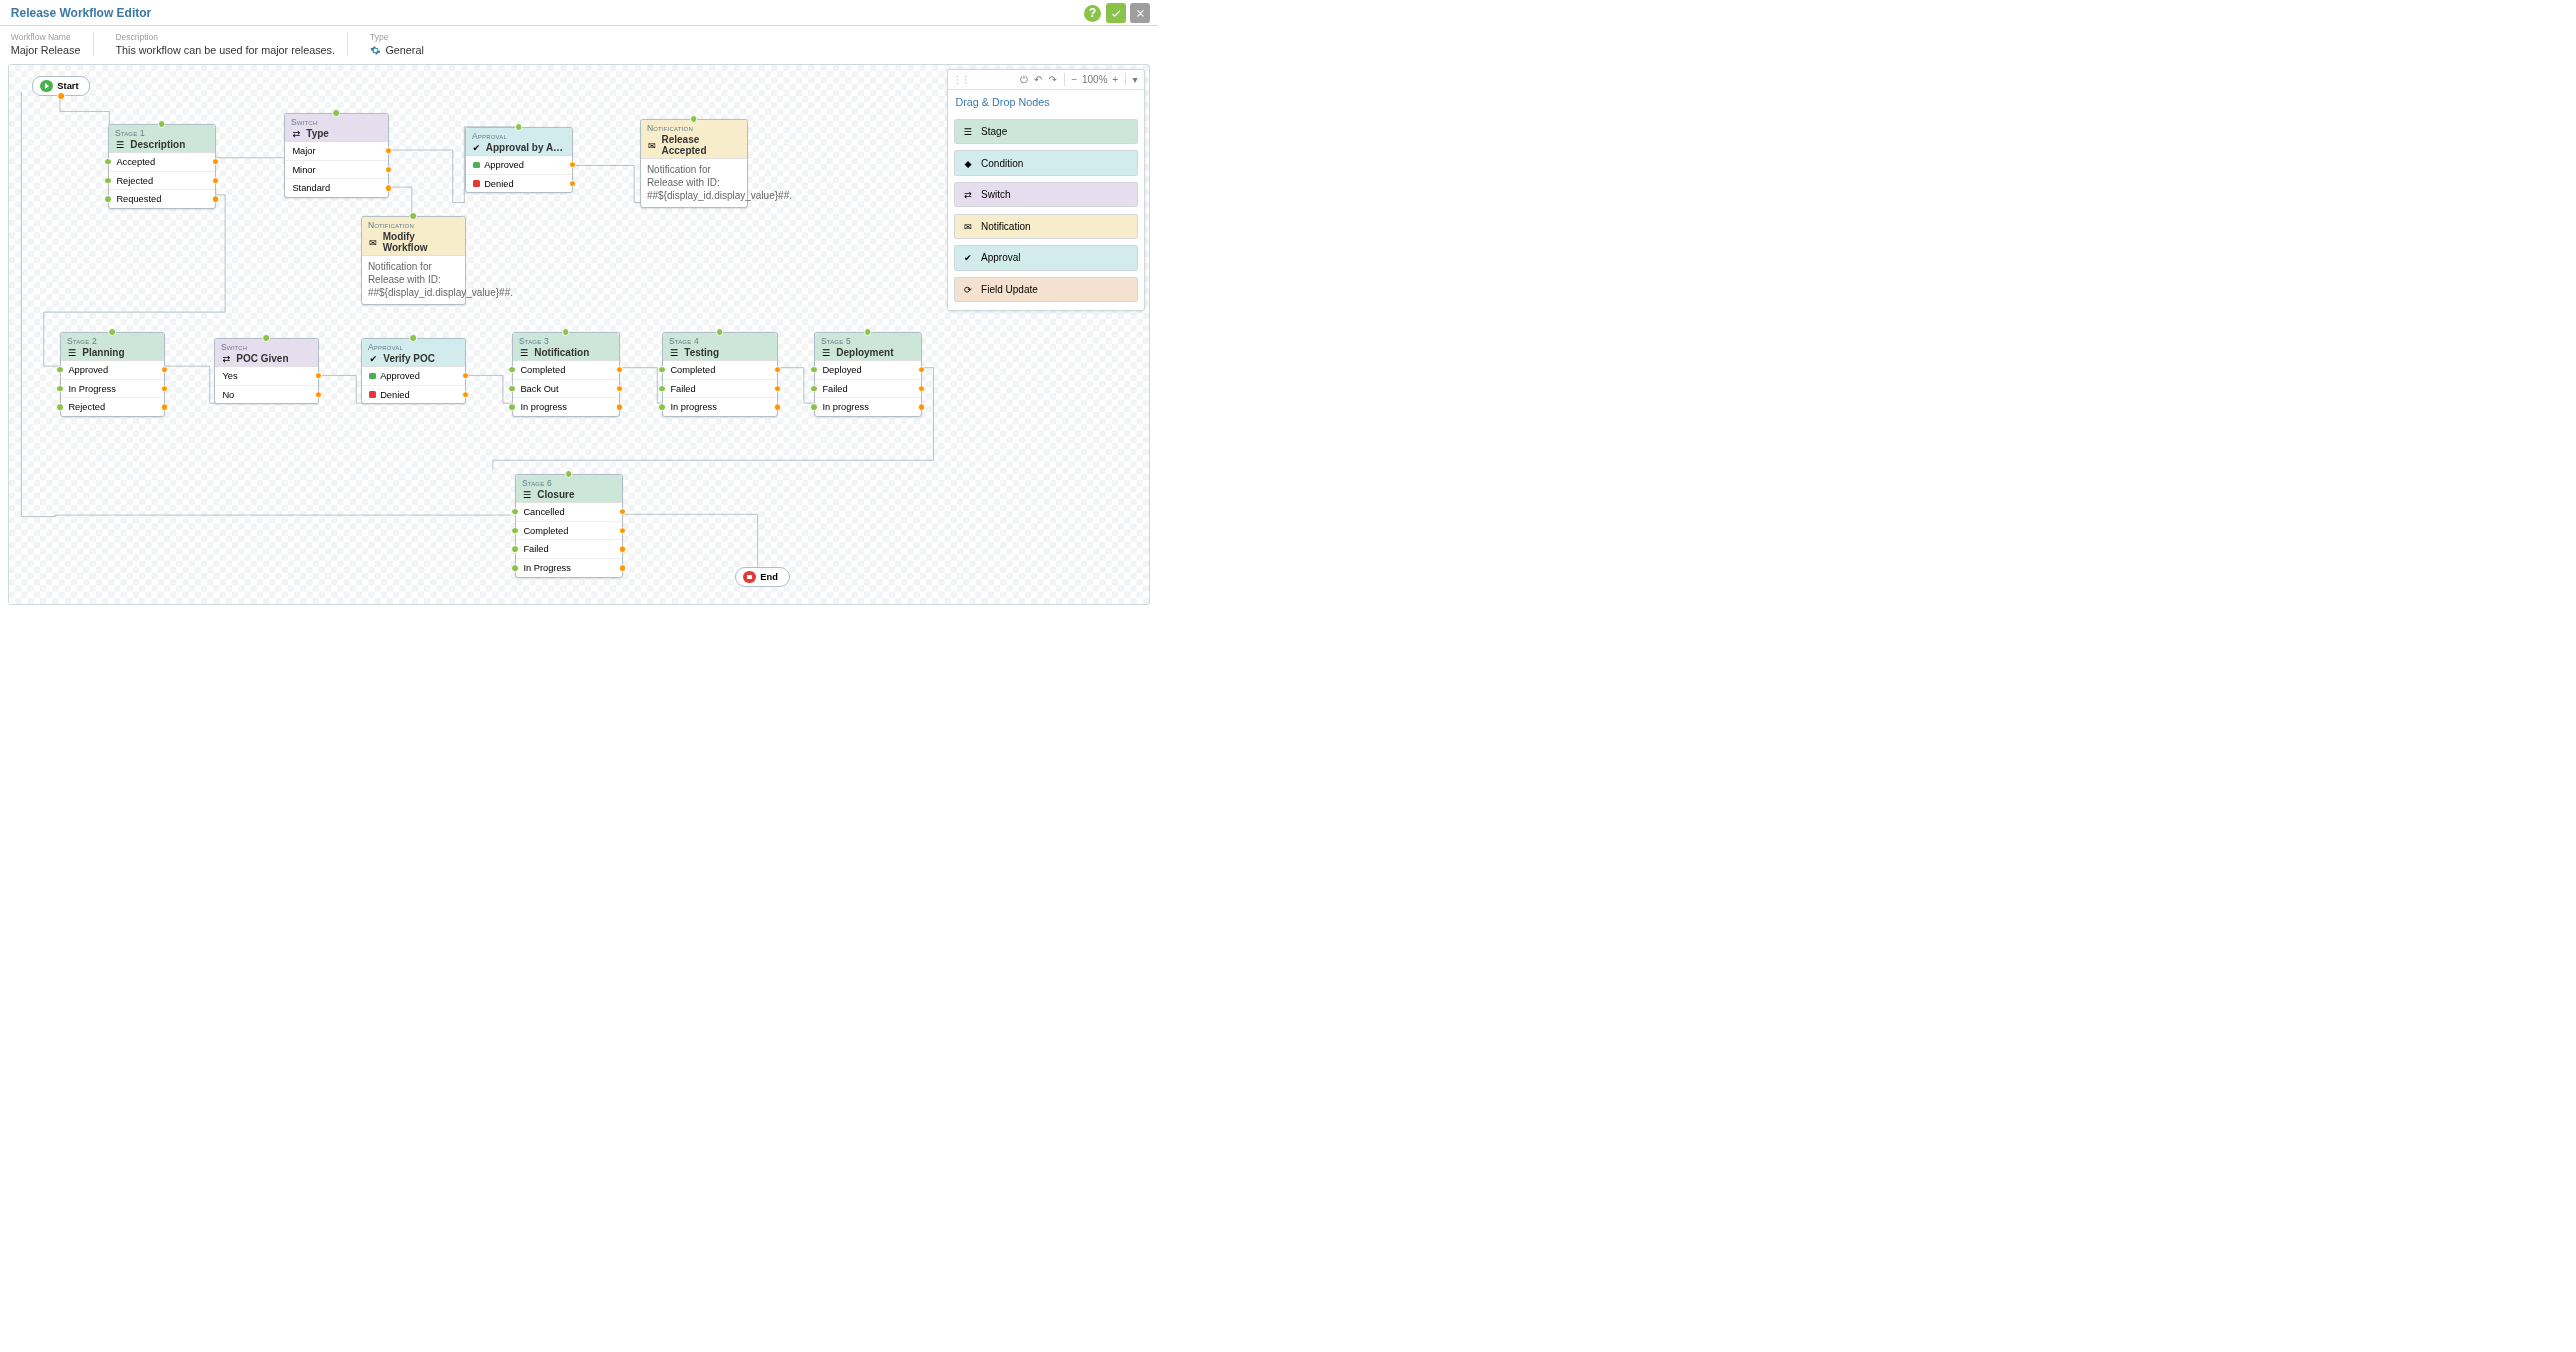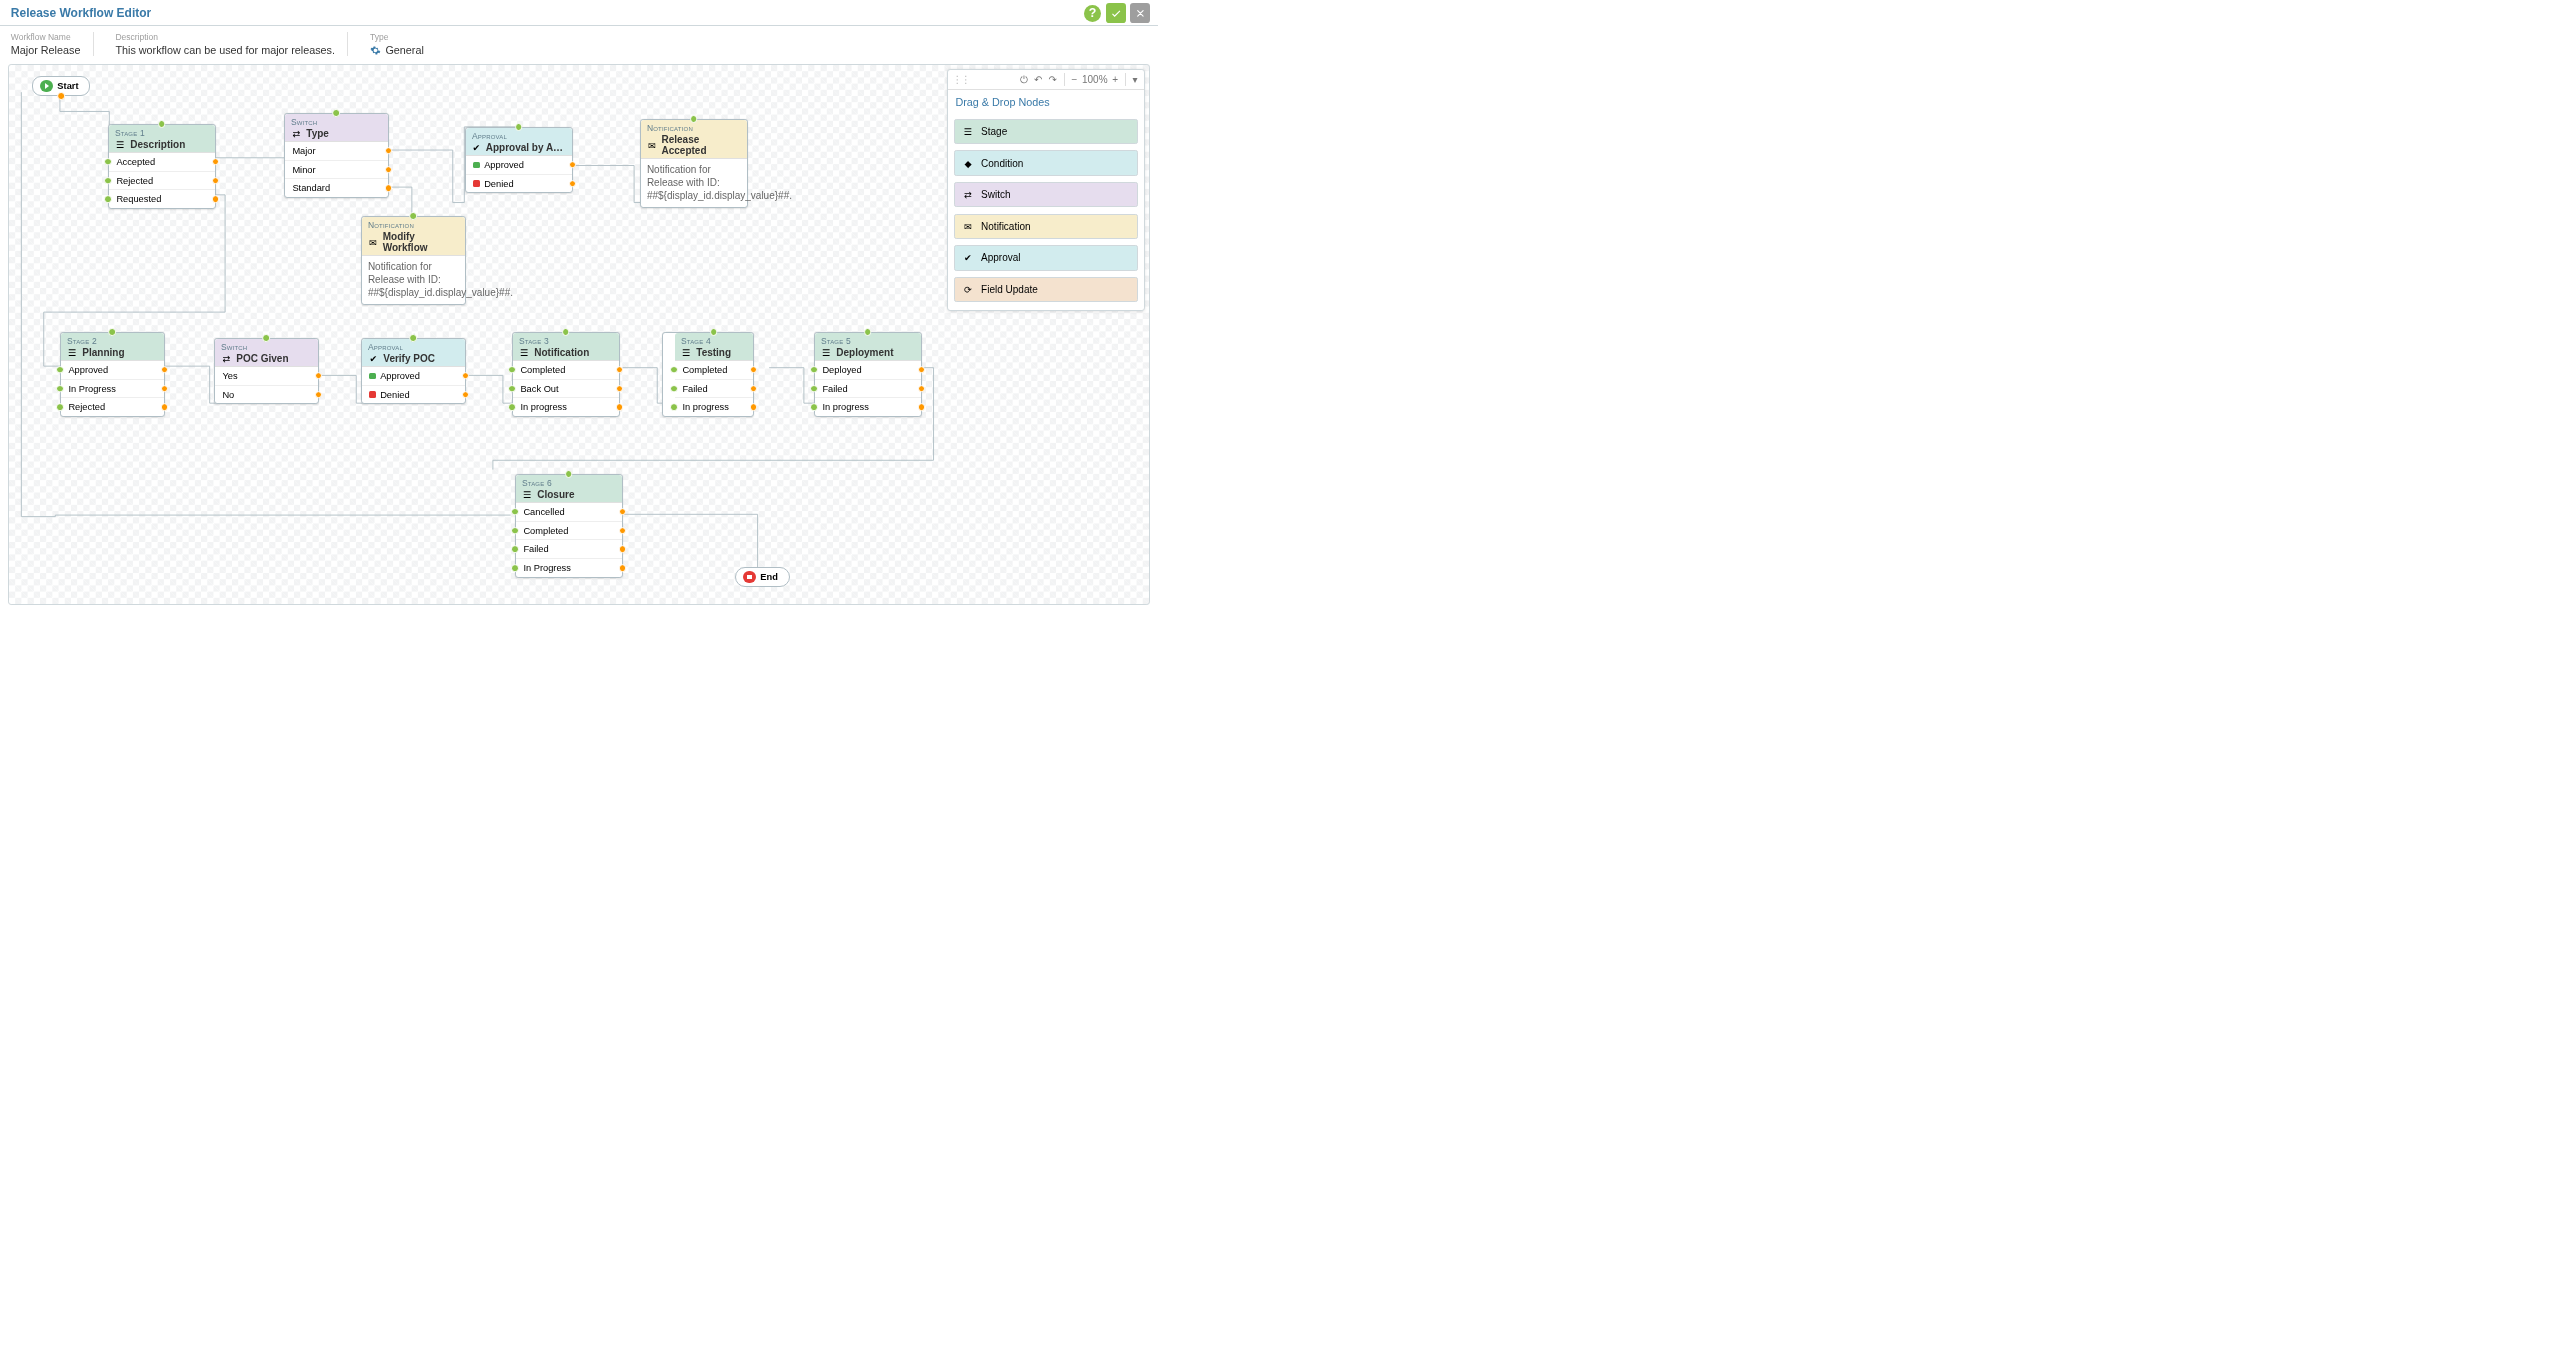--- a/index.html
+++ b/index.html
@@ -370,21 +370,21 @@
           <span class="port out-right"></span>
         </div>
       <div class="row">
           <span class="port in-left"></span>
           <span>In progress</span>
           <span class="port out-right"></span>
         </div>
     </div>
   </div>
 
-  <div class="node" style="left:653px; top:267px; width:92px;padding-left:12px;">
+  <div class="node" style="left:653px; top:267px; width:116px;">
     <div class="hdr stage">
         <span class="port in-top"></span>
       <div style="display:flex;flex-direction:column;width:100%;">
         <span class="label">Stage 4</span>
         <span class="title-row">
             <span class="ic">☰</span>
             <span class="title">Testing</span>
           </span>
       </div>
     </div>

